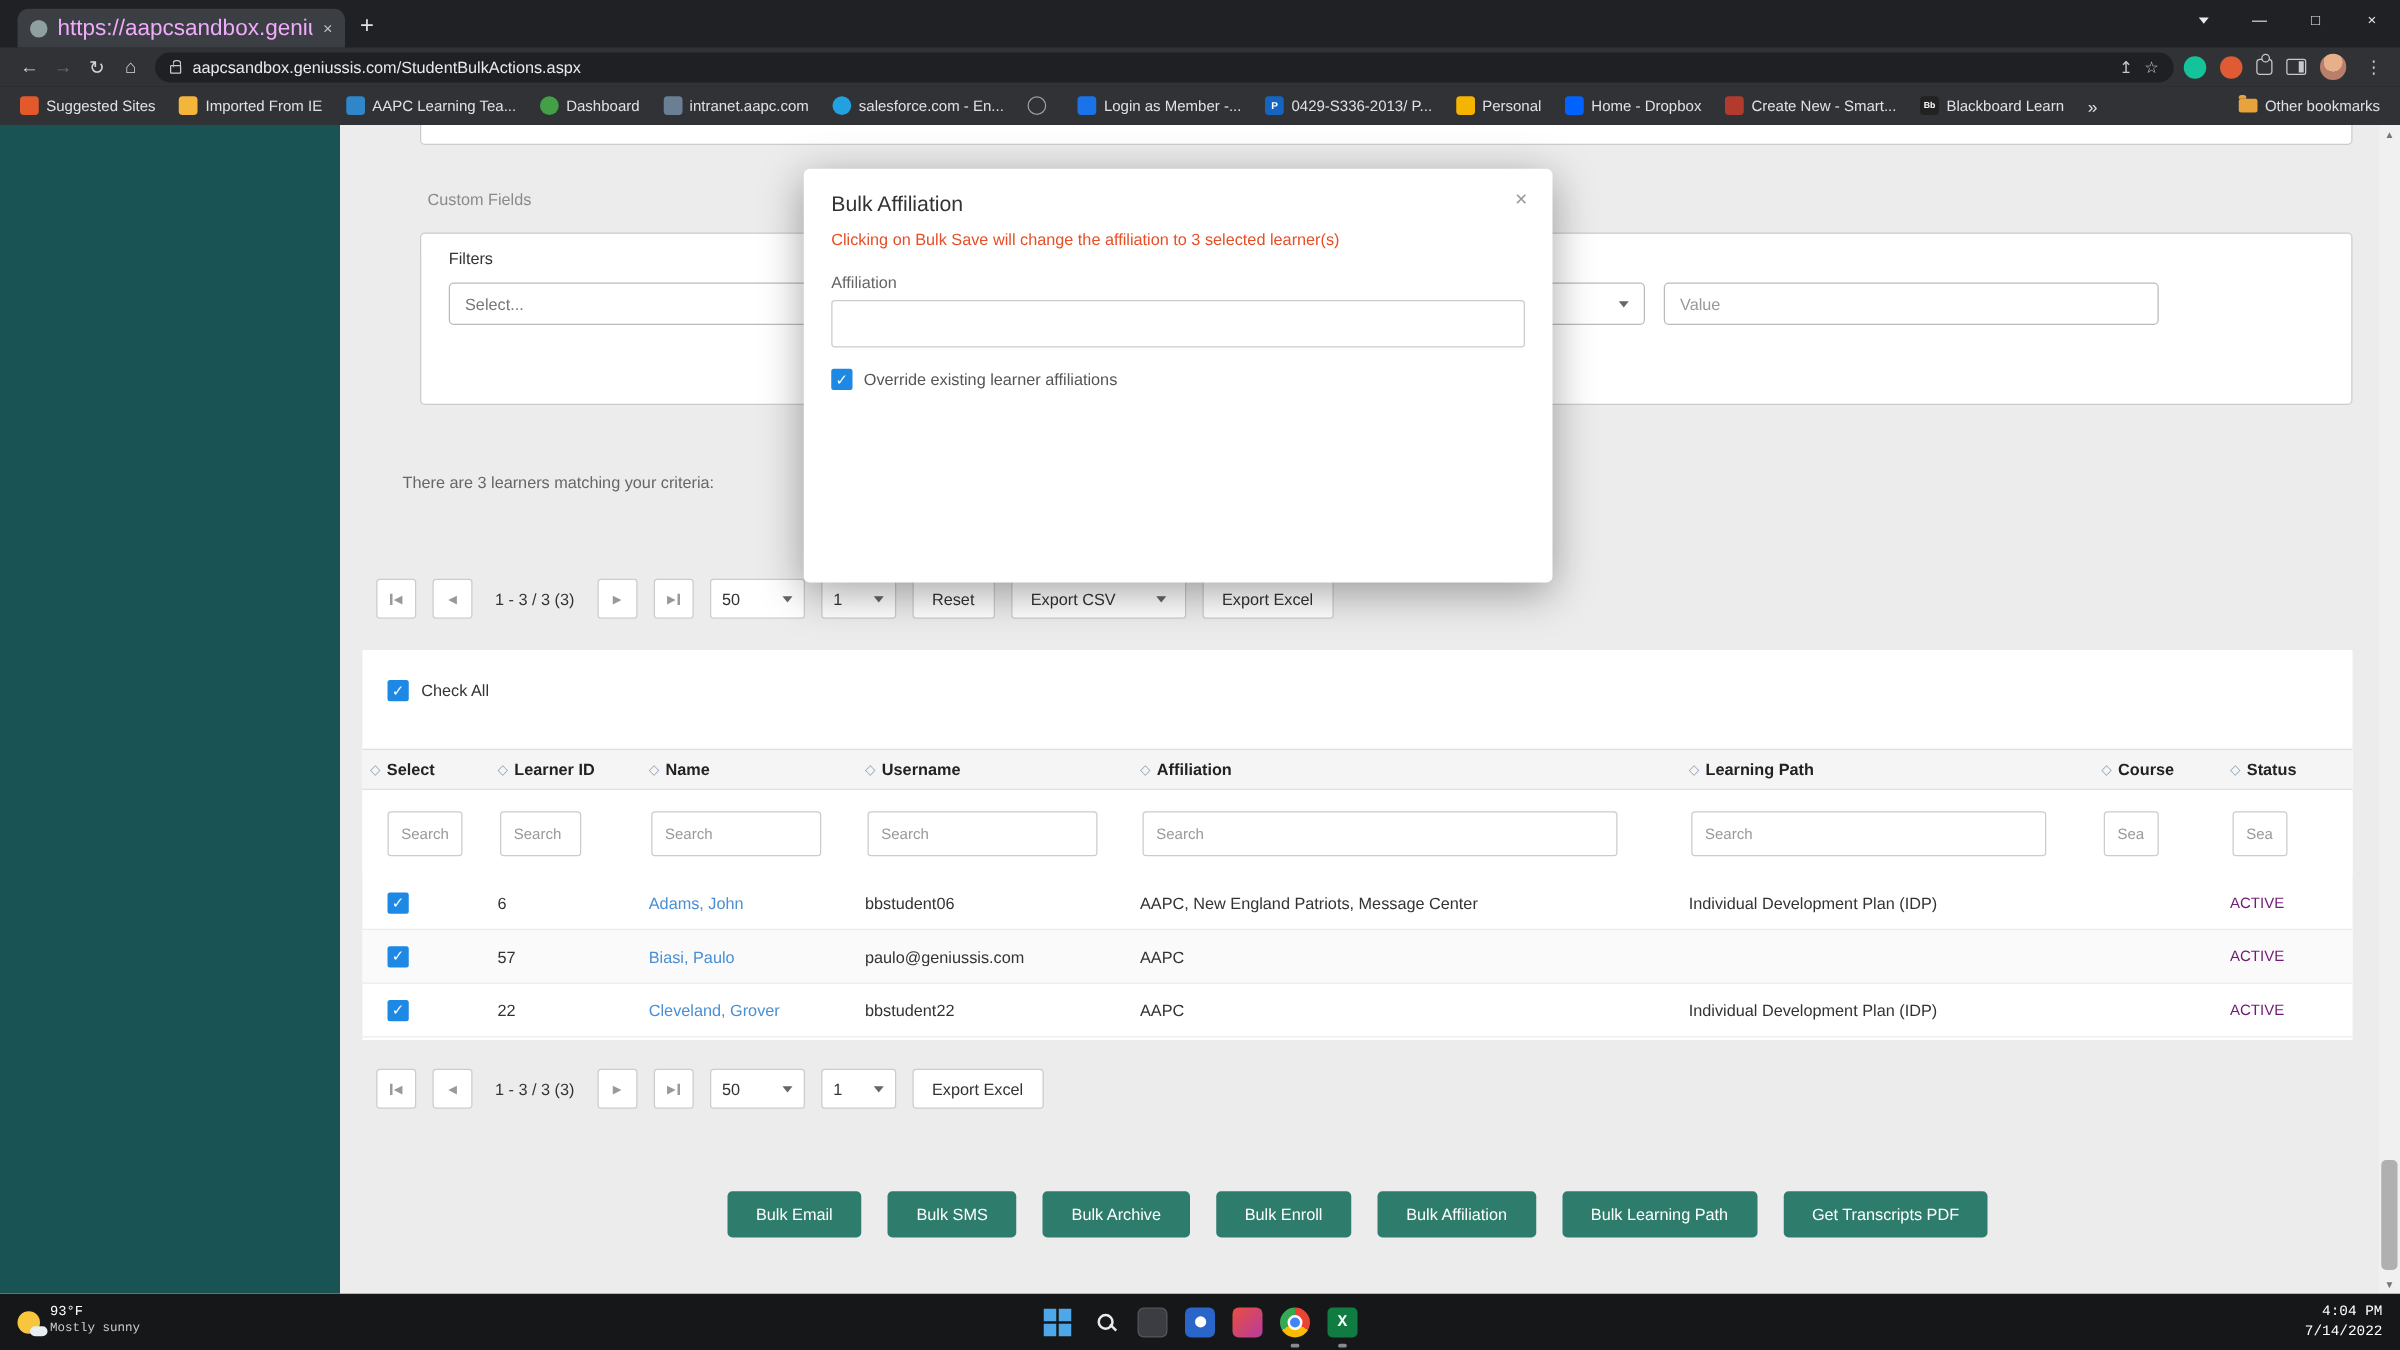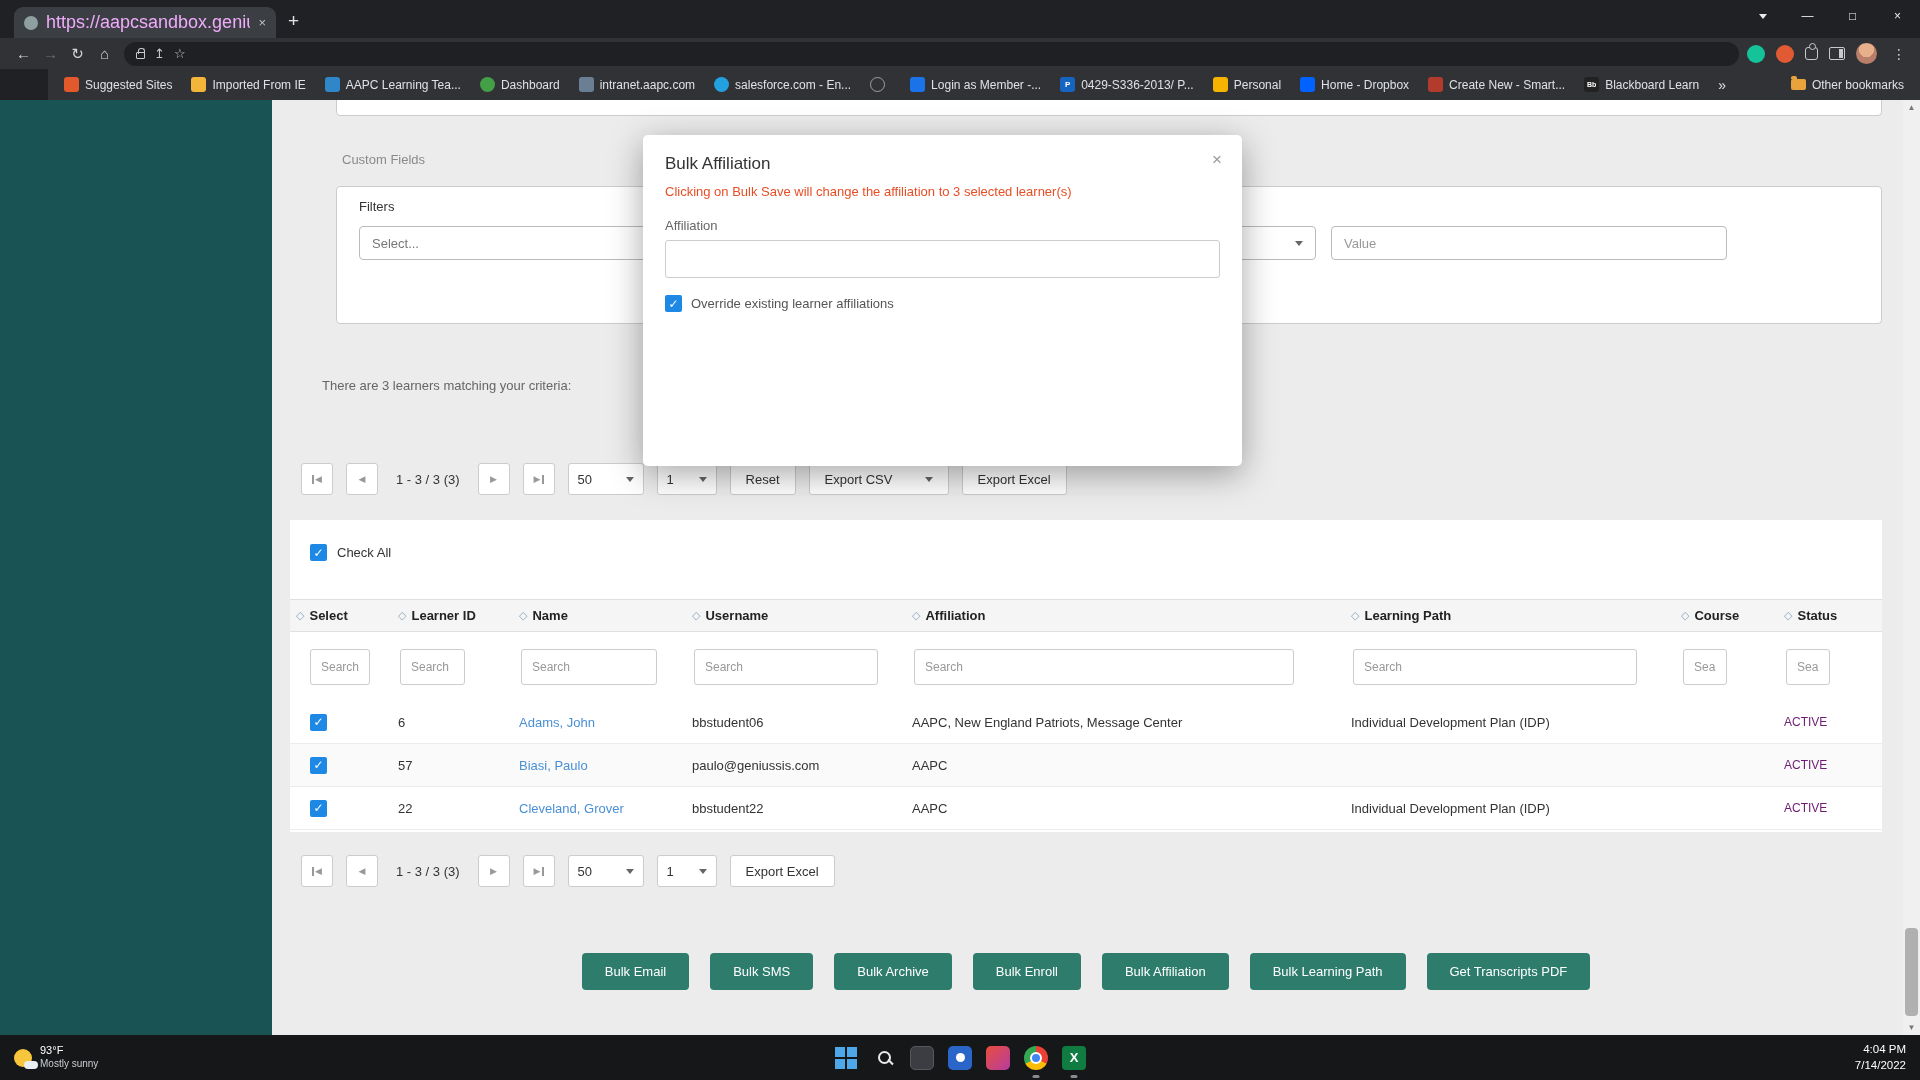--- a/index.html
+++ b/index.html
@@ -30,21 +30,21 @@
   .ext-dot { width:18px; height:18px; border-radius:50%; }
   .ext-green { background:#15c39a; }
   .ext-red { background:#e05a33; }
   .puzzle { width:13px; height:13px; border:1.5px solid #c7cacd; border-radius:3px; position:relative; }
   .puzzle::before { content:""; position:absolute; top:-5px; left:3px; width:5px; height:5px; background:#313236; border:1.5px solid #c7cacd; border-radius:50%; }
   .panel-ico { width:16px; height:13px; border:1.5px solid #c7cacd; border-radius:2px; position:relative; }
   .panel-ico::after { content:""; position:absolute; right:1px; top:1px; bottom:1px; width:4px; background:#c7cacd; }
   .avatar { width:21px; height:21px; border-radius:50%; background:radial-gradient(circle at 50% 32%, #e8b08a 0 42%, #b97f6a 43% 100%); }
   .kebab { color:#c7cacd; font-size:14px; padding:0 4px; }
 
-  .bookmarks { height:31px; background:#313236; display:flex; align-items:center; padding:0 16px; gap:19px;margin-left:48px; }
+  .bookmarks { height:31px; background:#313236; display:flex; align-items:center; padding:0 16px; gap:19px; }
   .bm { display:flex; align-items:center; gap:6px; }
   .bm-label { color:#dee1e6; font-size:12px; white-space:nowrap; }
   .bm-ico { width:15px; height:15px; border-radius:3px; display:flex; align-items:center; justify-content:center; font-size:8px; font-weight:bold; color:#fff; flex:none; }
   .b1{background:#e25a2c;} .b2{background:#f3b53a;} .b3{background:#2f86c9;} .b4{background:#43a047;border-radius:50%;}
   .b5{background:#6b7f94;} .b6{background:#22a0e0;border-radius:50%;} 
   .b7{background:transparent;border:1.5px solid #9aa0a6;border-radius:50%;}
   .b8{background:#1a73e8;} .b9{background:#1565c0;} .b10{background:#f4b400;}
   .b11{background:#0062ff;} .b12{background:#b23b2e;} .b13{background:#222;font-size:7px;}
   .bm-spacer { flex:1; }
   .bm-overflow { color:#dee1e6; font-size:14px; }
@@ -114,21 +114,21 @@
   .modal-close { position:absolute; right:20px; top:15px; color:#999; font-size:17px; cursor:default; }
   .modal-warning { margin-top:10px; font-size:13px; color:#e84e25; }
   .modal-label { margin-top:19px; font-size:13px; color:#666; }
   .modal-input { margin-top:7px; width:555px; height:38px; border:1px solid #ccc; border-radius:3px; padding:0 10px; font-size:13px; }
   .modal-check { margin-top:17px; display:flex; align-items:center; gap:9px; font-size:13px; color:#555; }
   .modal-footer { position:absolute; left:22px; bottom:19px; display:flex; gap:12px; }
   .btn-close { width:112px; height:37px; background:#fff; border:1px solid #ccc; border-radius:3px; font-size:13px; color:#555; font-family:inherit; }
   .btn-save { width:116px; height:37px; background:#4a90e2; border:none; border-radius:3px; font-size:13px; color:#fff; font-weight:bold; font-family:inherit; }
 
   
-  .taskbar { height:45px; background:#161719; position:relative; display:flex; align-items:center; padding:0 14px; }
+  .taskbar { height:45px; background:#161719; position:relative; display:flex; align-items:center; padding:0 14px;font-family:Liberation Mono, monospace; }
   .weather { display:flex; align-items:center; gap:8px; }
   .sun { width:18px; height:18px; border-radius:50%; background:#f8c63d; position:relative; }
   .sun::after { content:""; position:absolute; bottom:-2px; right:-6px; width:14px; height:8px; background:#e9eef2; border-radius:5px; }
   .weather-text { font-size:11px; line-height:1.25; color:#fff; }
   .weather-desc { color:#c9cdd1; font-size:10px; }
   .tb-center { position:absolute; left:50%; transform:translateX(-50%); display:flex; align-items:center; height:100%; }
   .tb-item { width:38px; height:45px; display:flex; align-items:center; justify-content:center; position:relative; }
   .tb-item.open::after { content:""; position:absolute; bottom:2px; left:50%; transform:translateX(-50%); width:7px; height:3px; border-radius:2px; background:#888c92; }
   .win-logo { display:grid; grid-template-columns:10px 10px; grid-template-rows:10px 10px; gap:2px; }
   .win-logo span { background:#4da7e8; }
@@ -163,20 +163,21 @@
       <div class="win-btn">×</div>
     </div>
   </div>
   <div class="toolbar">
     <span class="nav-icon">←</span>
     <span class="nav-icon disabled">→</span>
     <span class="nav-icon">↻</span>
     <span class="nav-icon">⌂</span>
     <div class="omnibox">
       <span class="lock"></span>
+      <span class="url">aapcsandbox.geniussis.com/StudentBulkActions.aspx</span>
       <span class="omni-icon">↥</span>
       <span class="omni-icon">☆</span>
     </div>
     <div class="ext-area">
       <span class="ext-dot ext-green"></span>
       <span class="ext-dot ext-red"></span>
       <span class="puzzle"></span>
       <span class="panel-ico"></span>
       <span class="avatar"></span>
       <span class="kebab">⋮</span>

